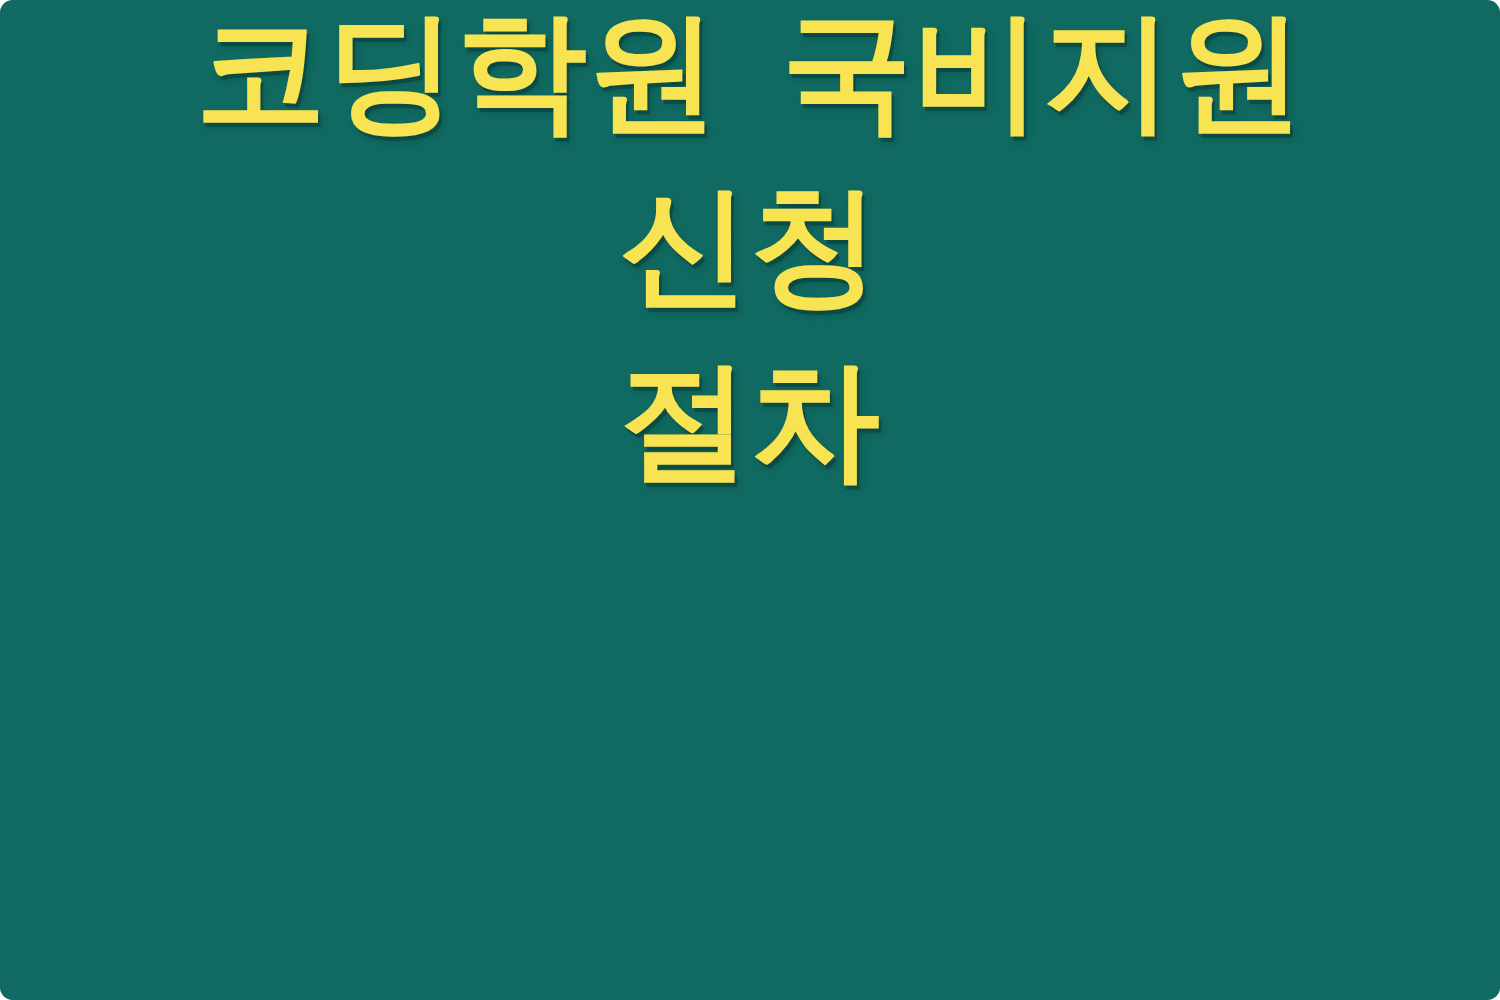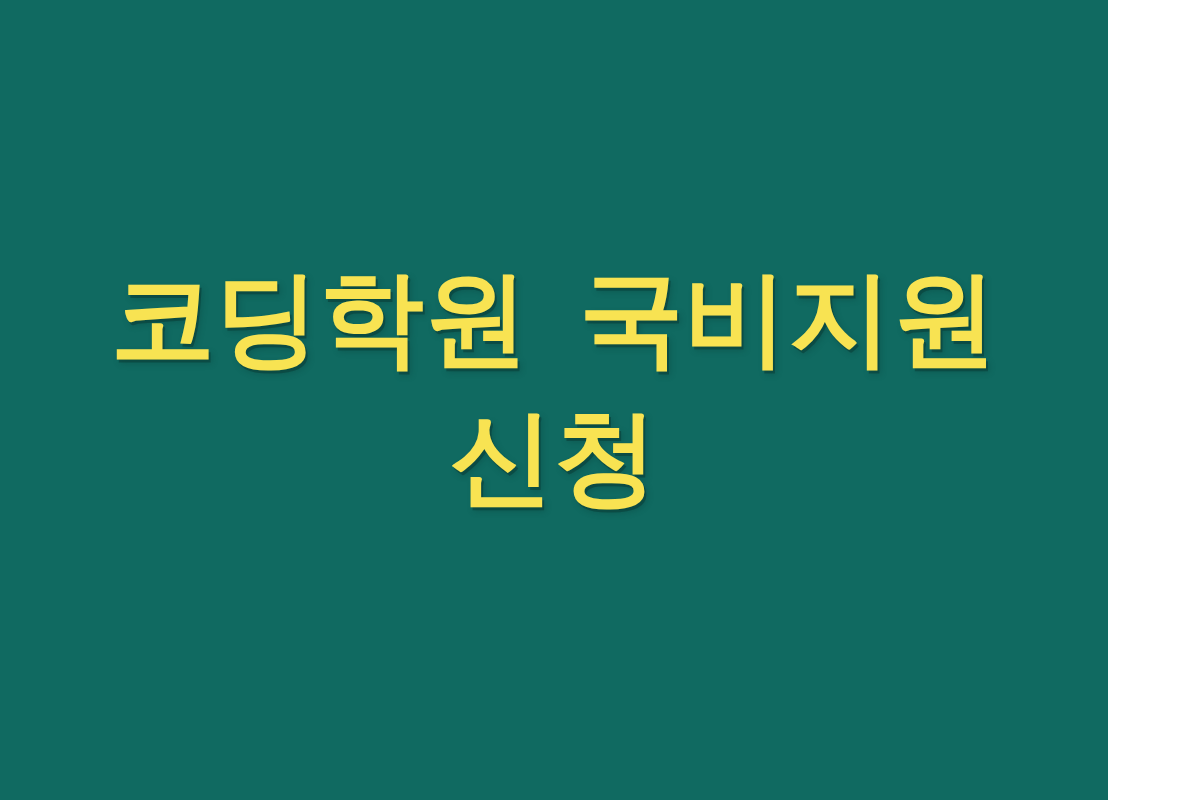--- a/index.html
+++ b/index.html
@@ -11,29 +11,29 @@
   body {
     width: 1200px;
     height: 800px;
     overflow: hidden;
     font-family: "DejaVu Sans", "Liberation Sans", sans-serif;
   }
 
   
   #banner {
     position: relative;
-    width: 1108px;
+    width: 1200px;
     height: 800px;
     box-sizing: border-box;
     display: flex;
     flex-direction: column;
     align-items: center;
-    justify-content: center;
     background: #106A61;          
     overflow: hidden;
+    border-radius: 10px;
   }
 
   
   #headline {
     position: relative;
     width: 1040px;
     margin: 0;
     padding: 0;
     
     transform: translateY(-12px);
@@ -62,16 +62,17 @@
 </style>
 </head>
 <body>
 
 <div id="banner" style="background: rgb(16, 106, 97);">
 
   <h1 id="headline" style="color: rgb(248, 227, 82); text-shadow: rgba(9, 61, 55, 0.55) 2px 3px 0px, rgba(9, 61, 55, 0.333) 3px 4px 6px; text-align: center;">
 
     <span class="line">코딩학원 국비지원 신청</span>
 
+    <span class="line">절차</span>
 
   </h1>
 
 </div>
 
 </body></html>

